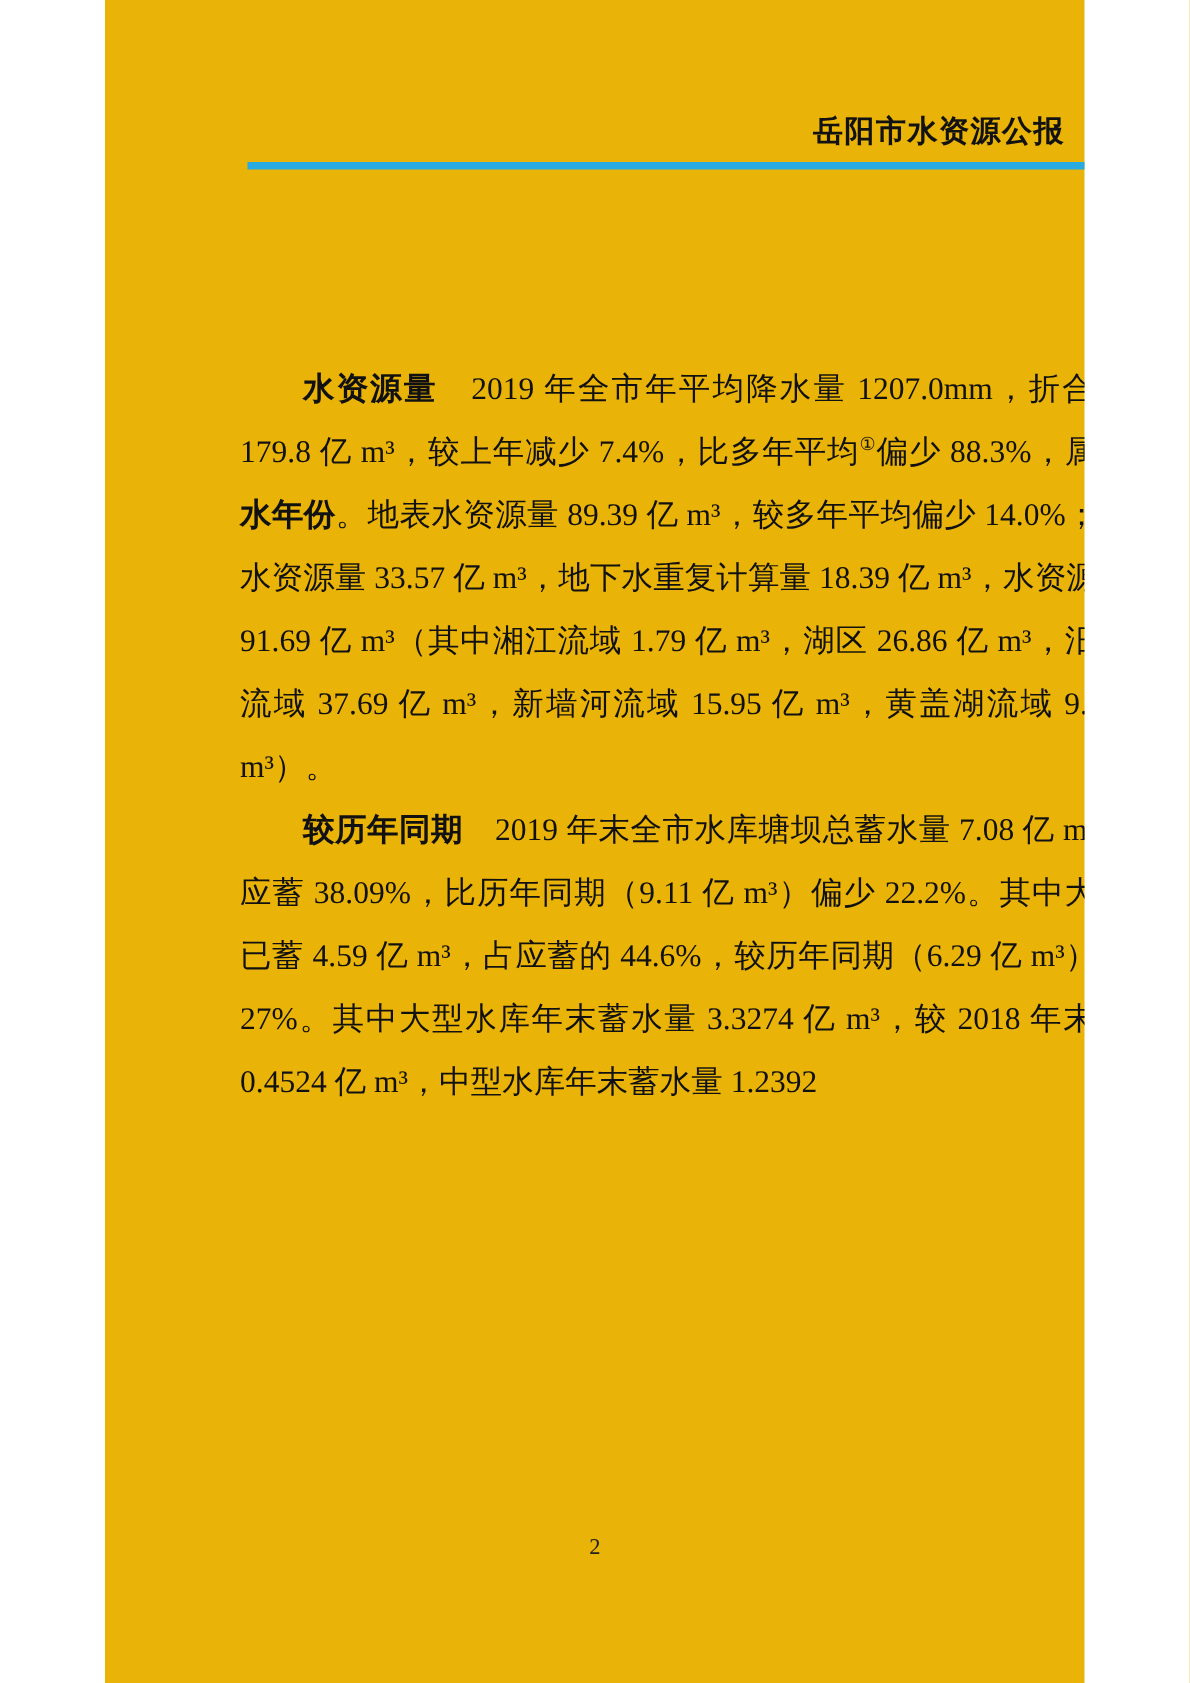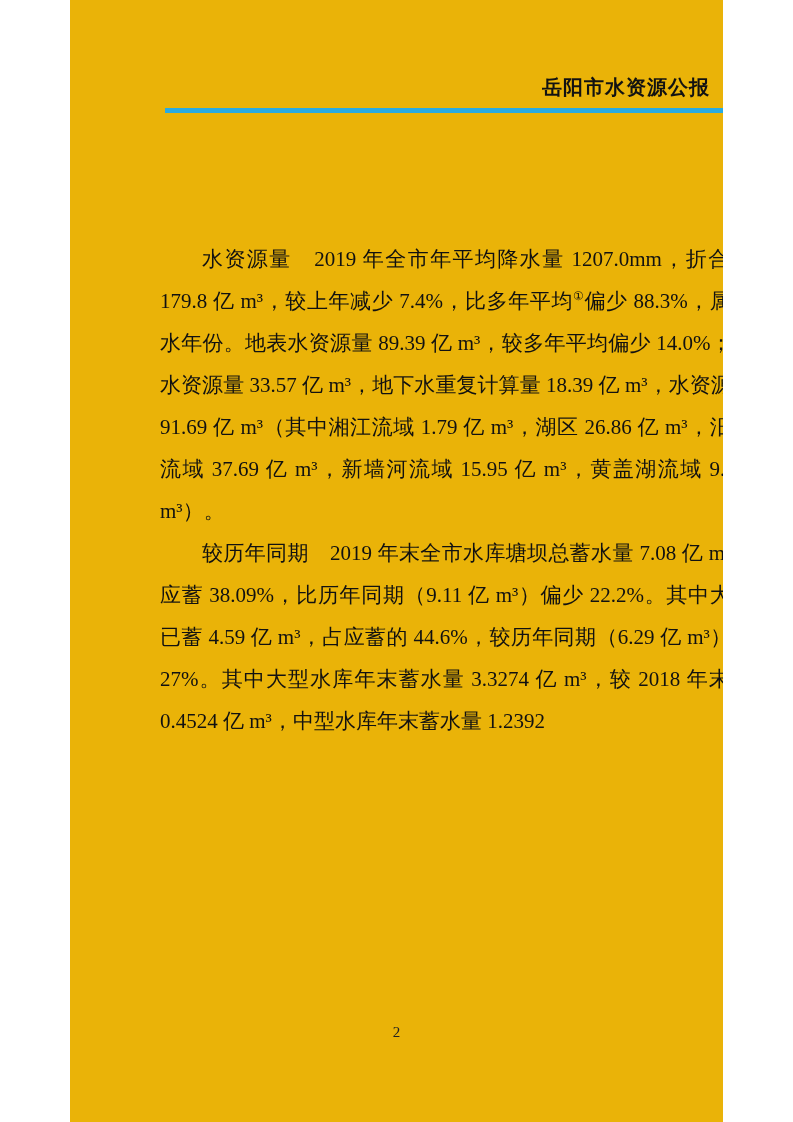--- a/index.html
+++ b/index.html
@@ -62,21 +62,21 @@
     font-size: 21px;
     line-height: 42px;
     text-align: justify;
   }
   .body-text p {
     margin: 0;
     padding: 0;
     text-indent: 2em;
   }
   .body-text b {
-    font-weight: normal;
+    font-weight: bold;
   }
   .body-text sup {
     font-size: 12px;
     line-height: 0;
     vertical-align: super;
   }
   .page-number {
     position: absolute;
     top: 1024px;
     left: 0;

